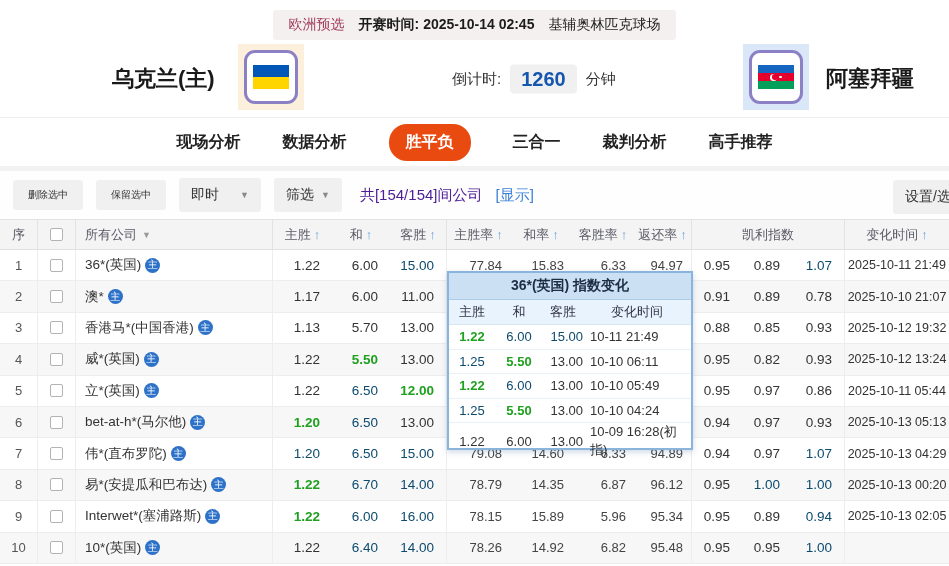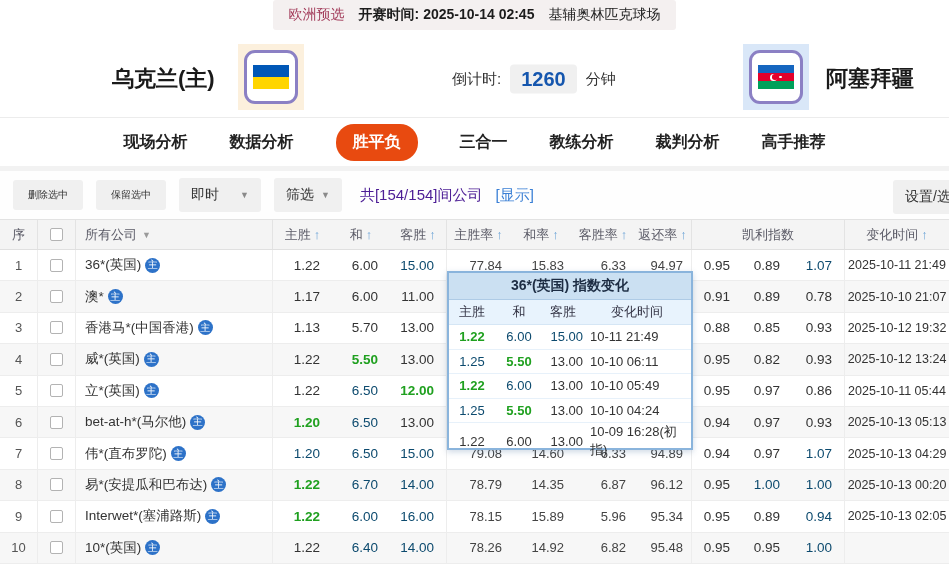--- a/index.html
+++ b/index.html
@@ -1,21 +1,21 @@
 <!DOCTYPE html>
 <html><head>
 <meta charset="utf-8">
 <style>
   * { margin:0; padding:0; box-sizing:border-box; }
   html,body { width:949px; height:566px; overflow:hidden; background:#fff;
     font-family:"Liberation Sans","DejaVu Sans",sans-serif; color:#333; }
   .page { position:relative; width:949px; height:566px; }
 
   
-  .topbar { height:40px; display:flex; justify-content:center; align-items:flex-start; }
+  .topbar { height:40px; display:flex; justify-content:center; align-items:flex-end; }
   .match-pill { background:#f4f0f0; border-radius:3px; padding:6px 16px; font-size:14px;
     display:flex; align-items:center; gap:14px; }
   .league { color:#a23c5a; }
   .kickoff { font-weight:700; color:#1c1c1c; }
   .venue { font-weight:500; color:#222; }
 
   
   .team-row { position:relative; height:78px; border-bottom:1px solid #ececec; }
   .team-name { position:absolute; top:50%; transform:translateY(-50%); font-size:22px; font-weight:700; color:#1a1a1a; }
   .home-name { left:112px; }
@@ -150,21 +150,20 @@
       </div>
     </div>
     <div class="team-name away-name">阿塞拜疆</div>
   </div>
 
   <div class="tabbar">
       <div class="tab">现场分析</div>
       <div class="tab">数据分析</div>
       <div class="tab active">胜平负</div>
       <div class="tab">三合一</div>
-      <div class="tab">教练分析</div>
       <div class="tab">裁判分析</div>
       <div class="tab">高手推荐</div>
     </div>
 
   <div class="toolbar">
     <button class="tbtn">删除选中</button>
     <button class="tbtn">保留选中</button>
     <div class="tdrop wide">
       <span>即时</span>
       <span class="caret">▼</span>

